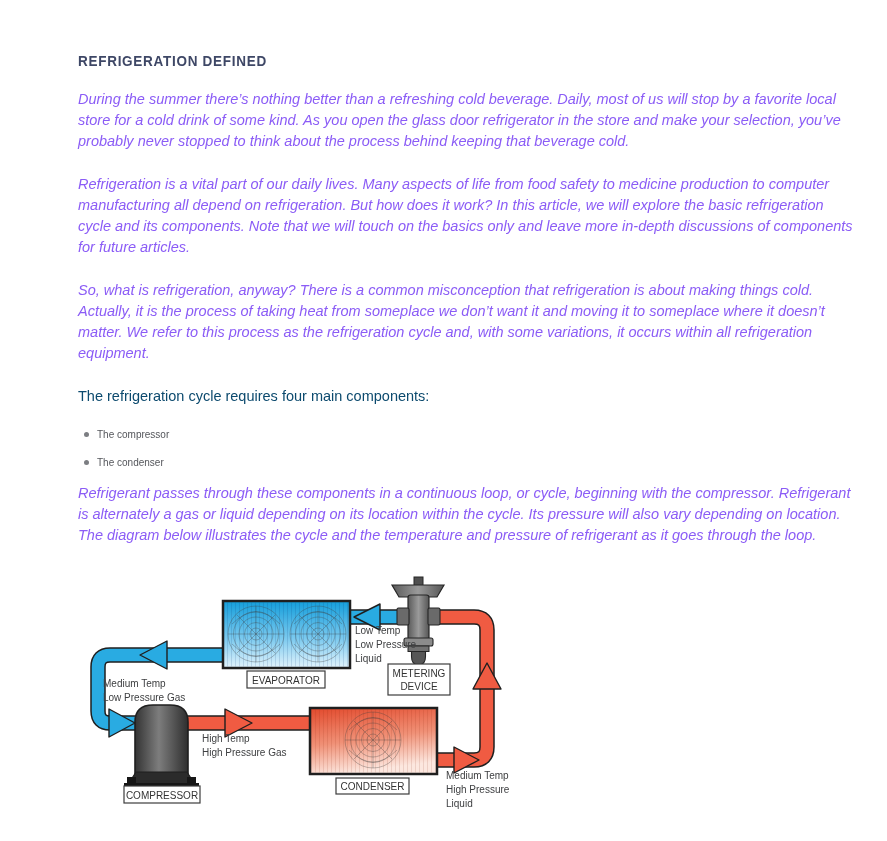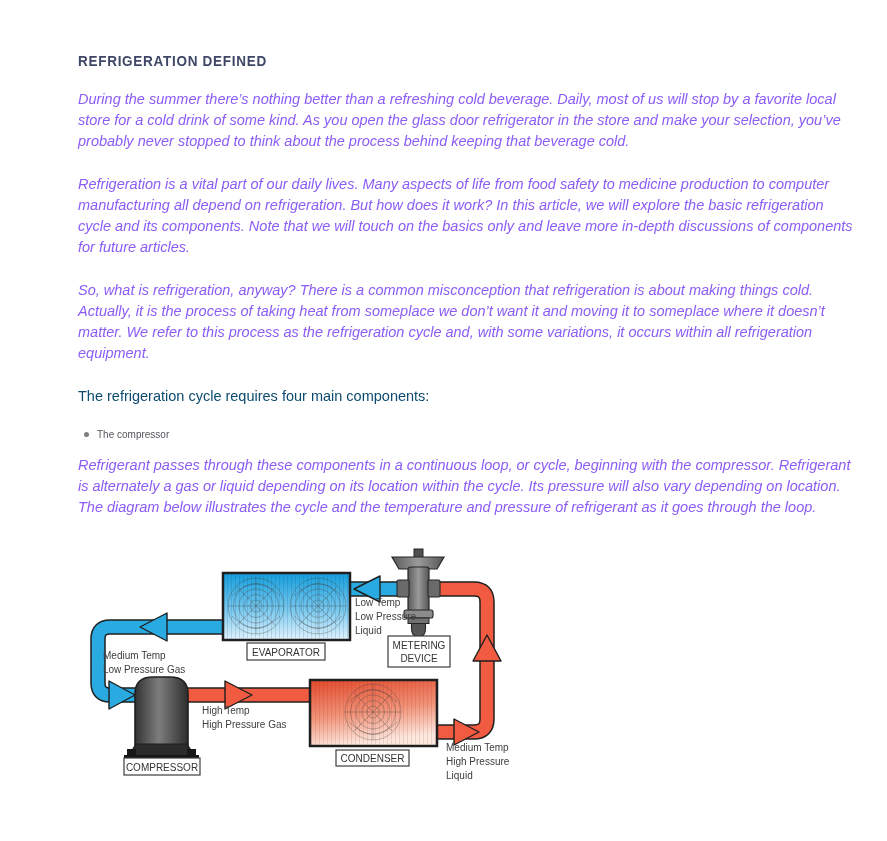--- a/index.html
+++ b/index.html
@@ -81,20 +81,21 @@
   <h2 class="article-heading">REFRIGERATION DEFINED</h2>
 
   <p class="para">During the summer there’s nothing better than a refreshing cold beverage. Daily, most of us will stop by a favorite local store for a cold drink of some kind. As you open the glass door refrigerator in the store and make your selection, you’ve probably never stopped to think about the process behind keeping that beverage cold.</p>
   <p class="para">Refrigeration is a vital part of our daily lives. Many aspects of life from food safety to medicine production to computer manufacturing all depend on refrigeration. But how does it work? In this article, we will explore the basic refrigeration cycle and its components. Note that we will touch on the basics only and leave more in-depth discussions of components for future articles.</p>
   <p class="para">So, what is refrigeration, anyway? There is a common misconception that refrigeration is about making things cold. Actually, it is the process of taking heat from someplace we don’t want it and moving it to someplace where it doesn’t matter. We refer to this process as the refrigeration cycle and, with some variations, it occurs within all refrigeration equipment.</p>
 
   <p class="list-intro">The refrigeration cycle requires four main components:</p>
 
   <ul class="comp-list">
     <li><span>The compressor</span></li>
+    <li><span>The condenser</span></li>
   </ul>
 
   <p class="para">Refrigerant passes through these components in a continuous loop, or cycle, beginning with the compressor. Refrigerant is alternately a gas or liquid depending on its location within the cycle. Its pressure will also vary depending on location. The diagram below illustrates the cycle and the temperature and pressure of refrigerant as it goes through the loop.</p>
 
   <div class="diagram-wrap">
     <svg class="diagram-svg" width="440" height="243" viewBox="0 0 440 243">
       <defs>
         <linearGradient id="evapGrad" x1="0" y1="0" x2="0" y2="1">
           <stop offset="0" stop-color="#149edb"></stop>
           <stop offset="0.55" stop-color="#79c9ee"></stop>

